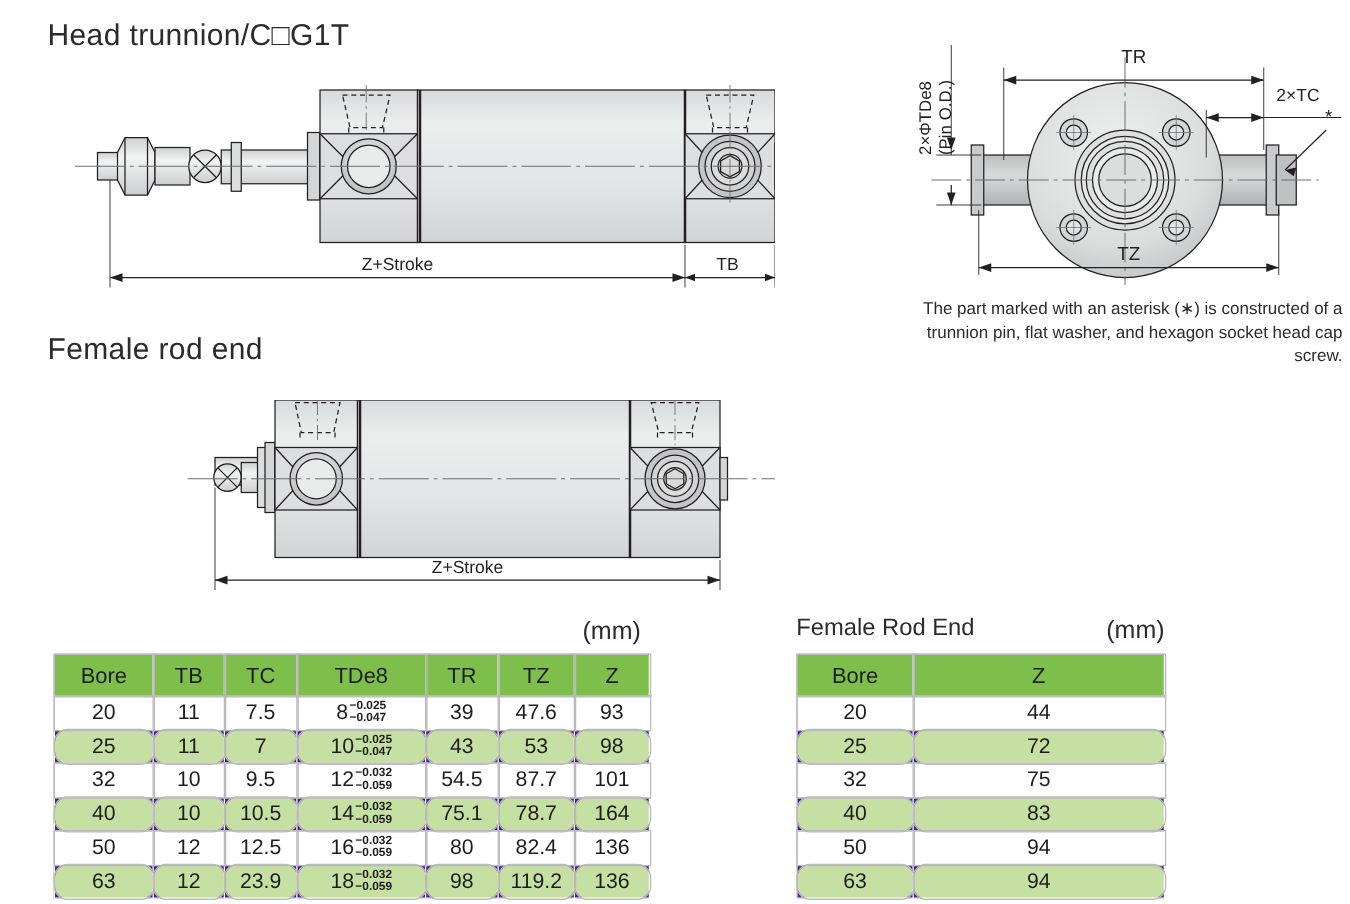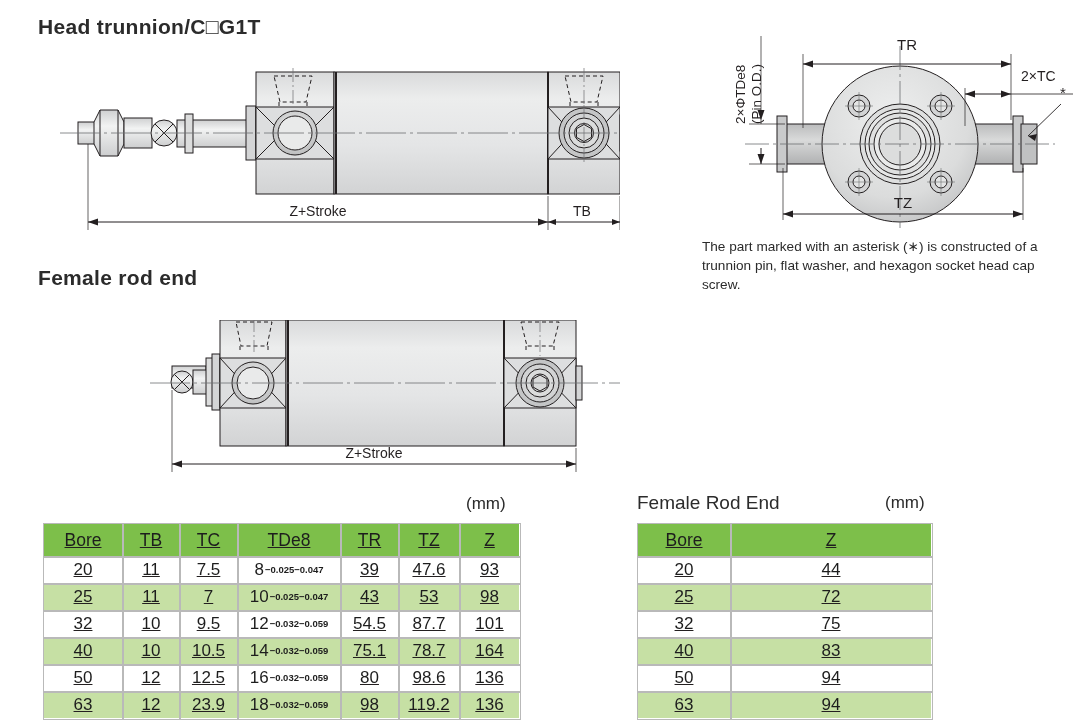--- a/index.html
+++ b/index.html
@@ -12,94 +12,95 @@
     height: 723px;
     position: relative;
     font-family: "Liberation Sans", sans-serif;
     color: #231f20;
     overflow: hidden;
   }
   .abs { position: absolute; }
 
   
   .section-title {
-    font-size: 21px;
-    font-weight: 700;
+    font-size: 24px;
+    font-weight: 400;
     letter-spacing: 0.3px;
     color: #2b2b2b;
     white-space: nowrap;
     text-align: center;
   }
   #title-head-trunnion { left: 38px; top: 15px; }
   #title-female-rod-end { left: 38px; top: 266px; }
 
   
   #asterisk-note {
     left: 702px;
     top: 237px;
     width: 372px;
     font-size: 13.6px;
     line-height: 19px;
     color: #2b2b2b;
+    text-align: right;
   }
 
   
   .dwg { position: absolute; }
 
   
   .tbl-wrap { position: absolute; }
   .mm-label {
     position: absolute;
-    font-size: 17px;
+    font-size: 20px;
     color: #2b2b2b;
     white-space: nowrap;
   }
   .tbl-title {
     position: absolute;
     font-size: 19px;
     color: #2b2b2b;
     white-space: nowrap;
   }
   table.spec {
     border-collapse: collapse;
     table-layout: fixed;
     background: #4c1d95;
-    text-decoration: underline;
   }
   table.spec th, table.spec td {
     border: 1px solid #ffffff;
     outline: 1px solid #b9b9b9;
     text-align: center;
     vertical-align: middle;
     font-size: 17px;
     color: #1d1d1d;
     font-weight: 400;
     padding: 0;
     height: 26px;
     white-space: nowrap;
   }
   table.spec thead th {
     background: #7dbf4a;
     height: 32px;
     font-size: 17.5px;
     border: 1px solid #ffffff;
   }
-  table.spec tbody tr.alt td { background: #c6e0a4; }
+  table.spec tbody tr.alt td { background: #c6e0a4; border-radius: 10px; }
   table.spec tbody tr.plain td { background: #ffffff; }
 
   
   .tol {
     display: inline-flex;
     align-items: center;
     justify-content: center;
     line-height: 1;
   }
   .tol .base { font-size: 17px; }
   .tol .lims {
     display: inline-flex;
+    flex-direction: column;
     font-size: 9.5px;
     line-height: 10px;
     margin-left: 1px;
     text-align: right;
     font-weight: bold;
   }
 
   
   #table-main { left: 43px; top: 523px; }
   #table-main col.c-bore { width: 79px; }
@@ -455,21 +456,21 @@
           <td>12</td>
           <td>12.5</td>
           <td><span class="tol">
               <span class="base">16</span>
               <span class="lims">
                 <span>−0.032</span>
                 <span>−0.059</span>
               </span>
             </span></td>
           <td>80</td>
-          <td>98.6</td>
+          <td>82.4</td>
           <td>136</td>
         </tr>
         <tr class="alt">
           <td>63</td>
           <td>12</td>
           <td>23.9</td>
           <td><span class="tol">
               <span class="base">18</span>
               <span class="lims">
                 <span>−0.032</span>

